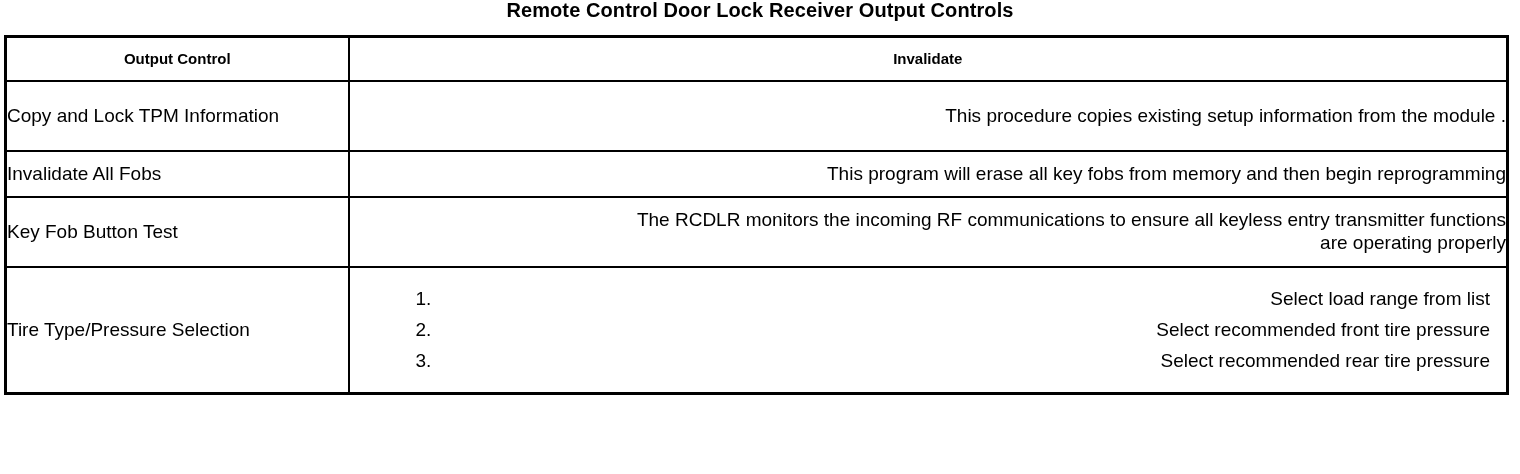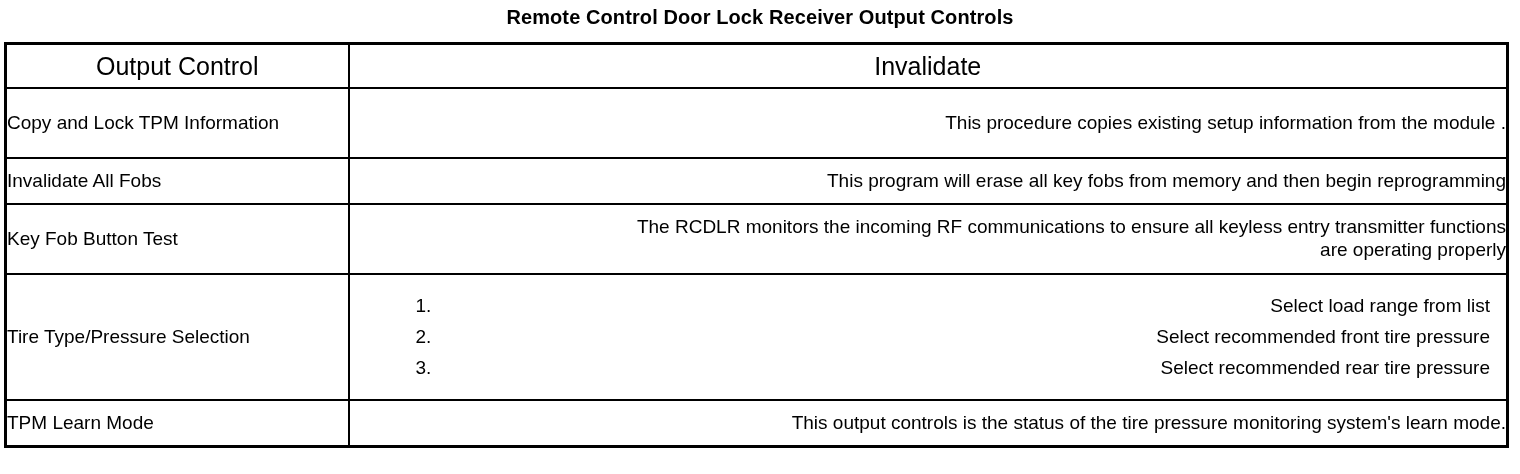--- a/index.html
+++ b/index.html
@@ -19,21 +19,20 @@
     width: 1520px;
     height: 474px;
     box-sizing: border-box;
   }
   .doc-title {
     text-align: center;
     font-size: 20px;
     font-weight: bold;
     letter-spacing: 0.1px;
     line-height: 1;
-    padding-top: 7px;
     padding-bottom: 0;
     margin: 0 0 0 0;
   }
   .table-wrap {
     margin-top: 15px;
     padding-left: 4px;
     padding-right: 11px;
   }
   table.controls {
     border-collapse: collapse;
@@ -47,24 +46,24 @@
   table.controls th,
   table.controls td {
     border: 2px solid #000;
     padding: 0;
     vertical-align: middle;
     font-size: 19px;
     line-height: 1.2;
   }
   table.controls thead th {
     text-align: center;
-    font-weight: normal;
+    font-weight: bold;
     height: 38px;
     padding: 2px 6px;
-    font-size: 25px;
+    font-size: 15px;
   }
   td.name-cell {
     padding: 3px 6px 3px 7px;
     text-align: left;
     font-weight: normal;
   }
   td.desc-cell {
     padding: 3px 6px 3px 9px;
     text-align: right;
   }
@@ -159,26 +158,18 @@
           </td>
           <td class="desc-cell">
             <ol class="steps">
               <li>Select load range from list</li>
               <li>Select recommended front tire pressure</li>
               <li>Select recommended rear tire pressure</li>
             </ol>
           </td>
         </tr>
 
-        <tr class="r-tpm">
-          <td class="name-cell">
-            <span class="dline">TPM Learn Mode</span>
-          </td>
-          <td class="desc-cell">
-            <span class="dline">This output controls is the status of the tire pressure monitoring system's learn mode.</span>
-          </td>
-        </tr>
 
       </tbody>
     </table>
   </div>
 
 </div>
 
 </body></html>

